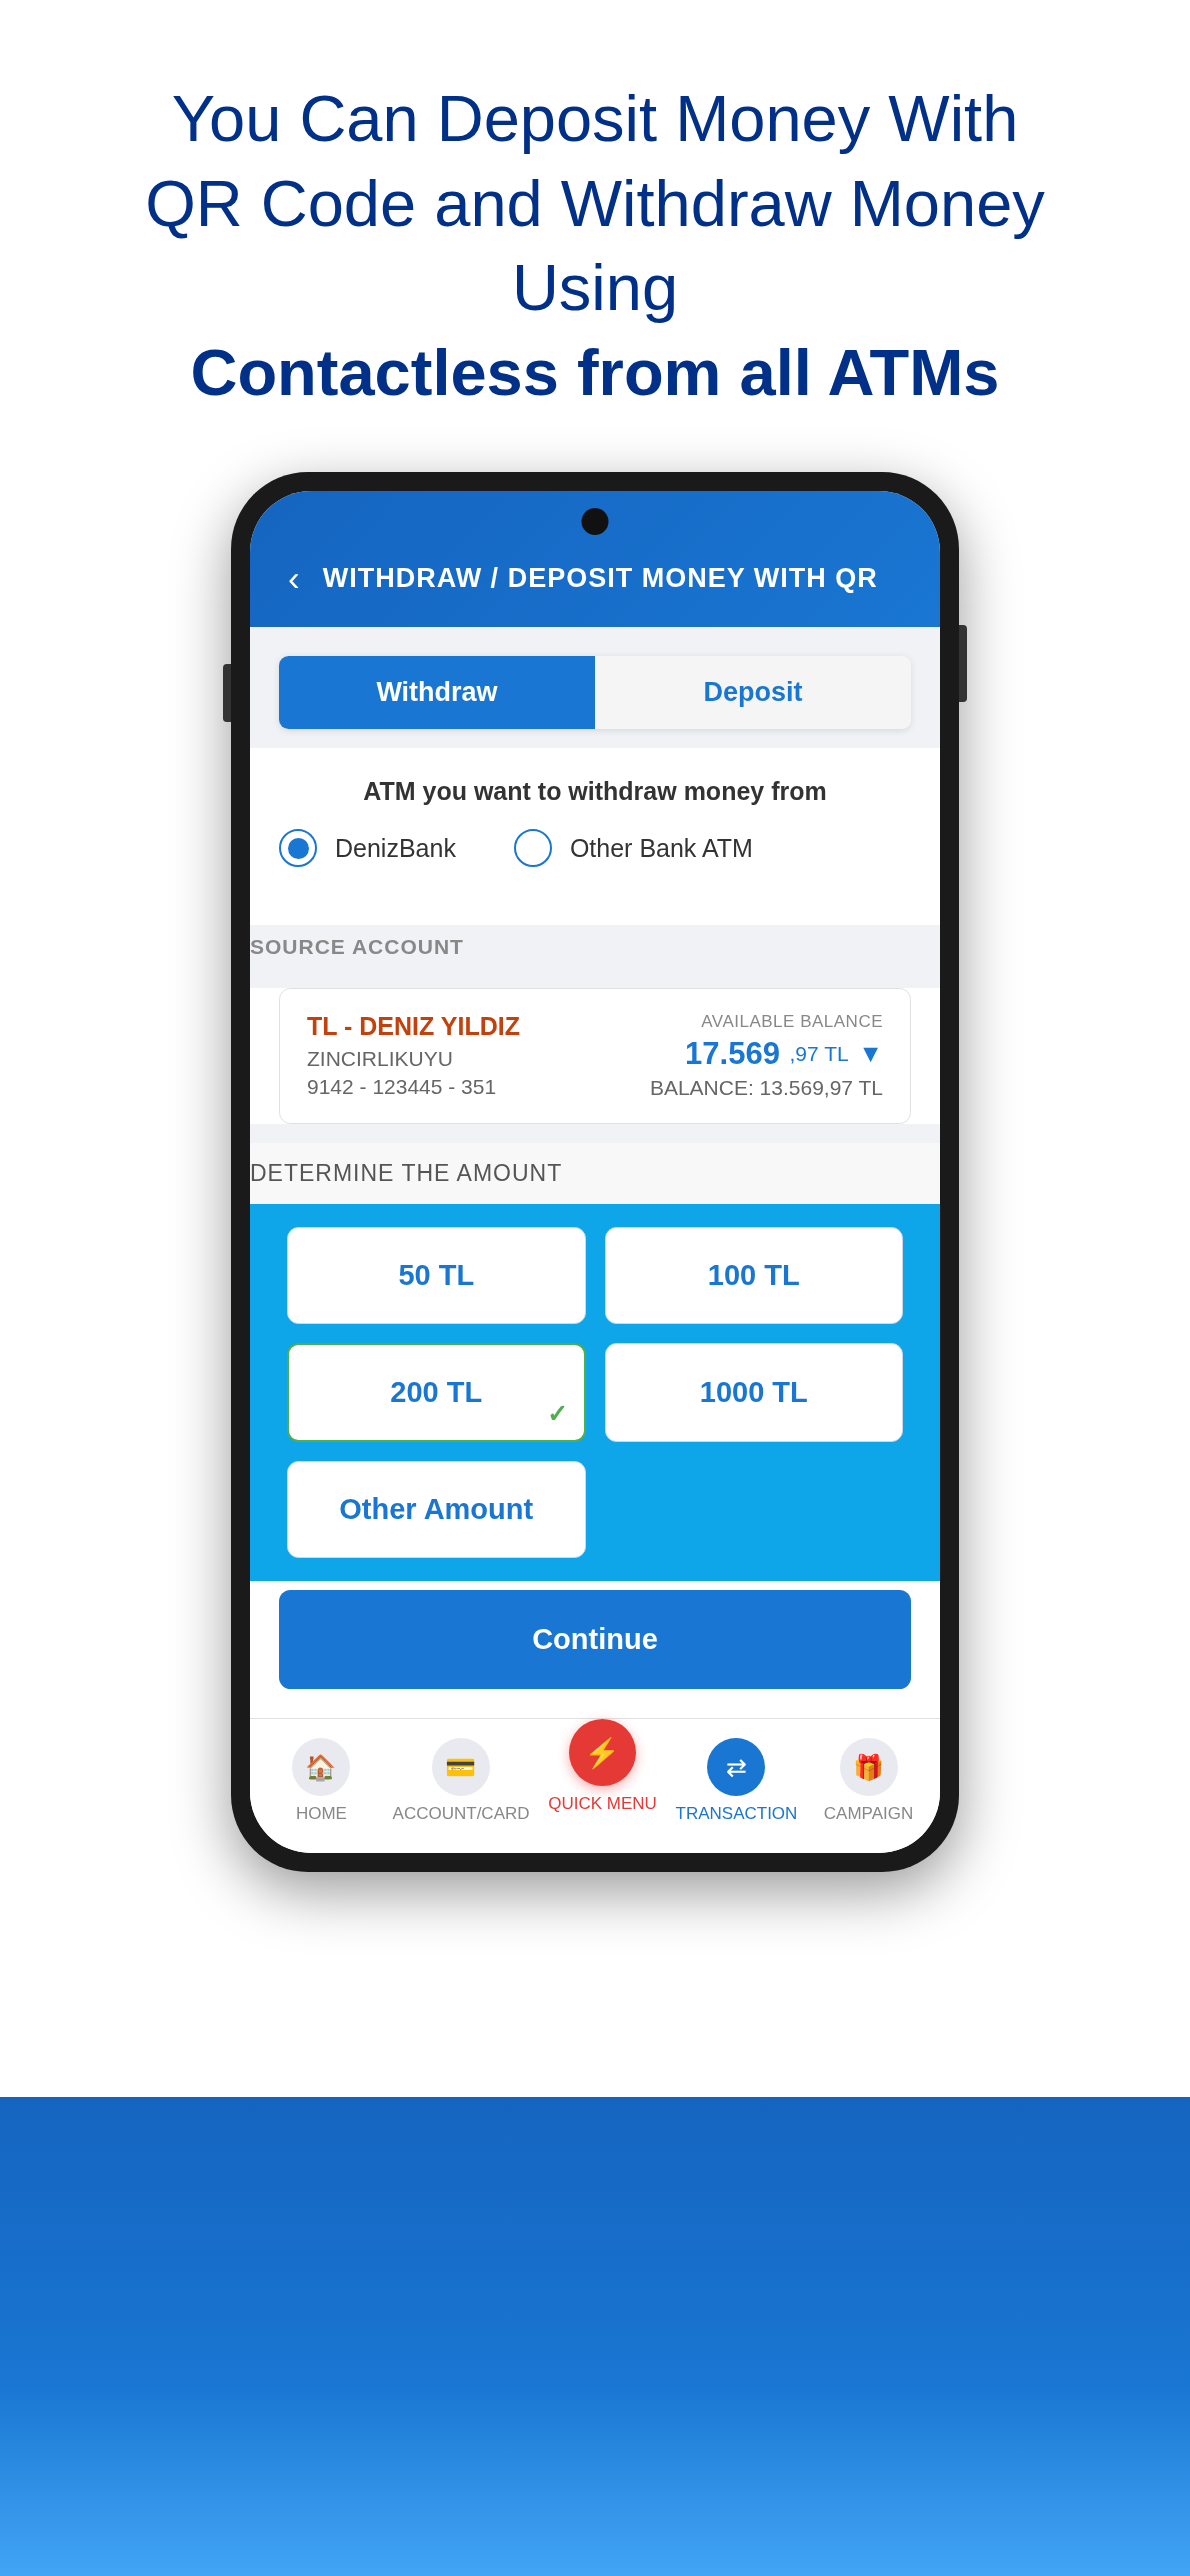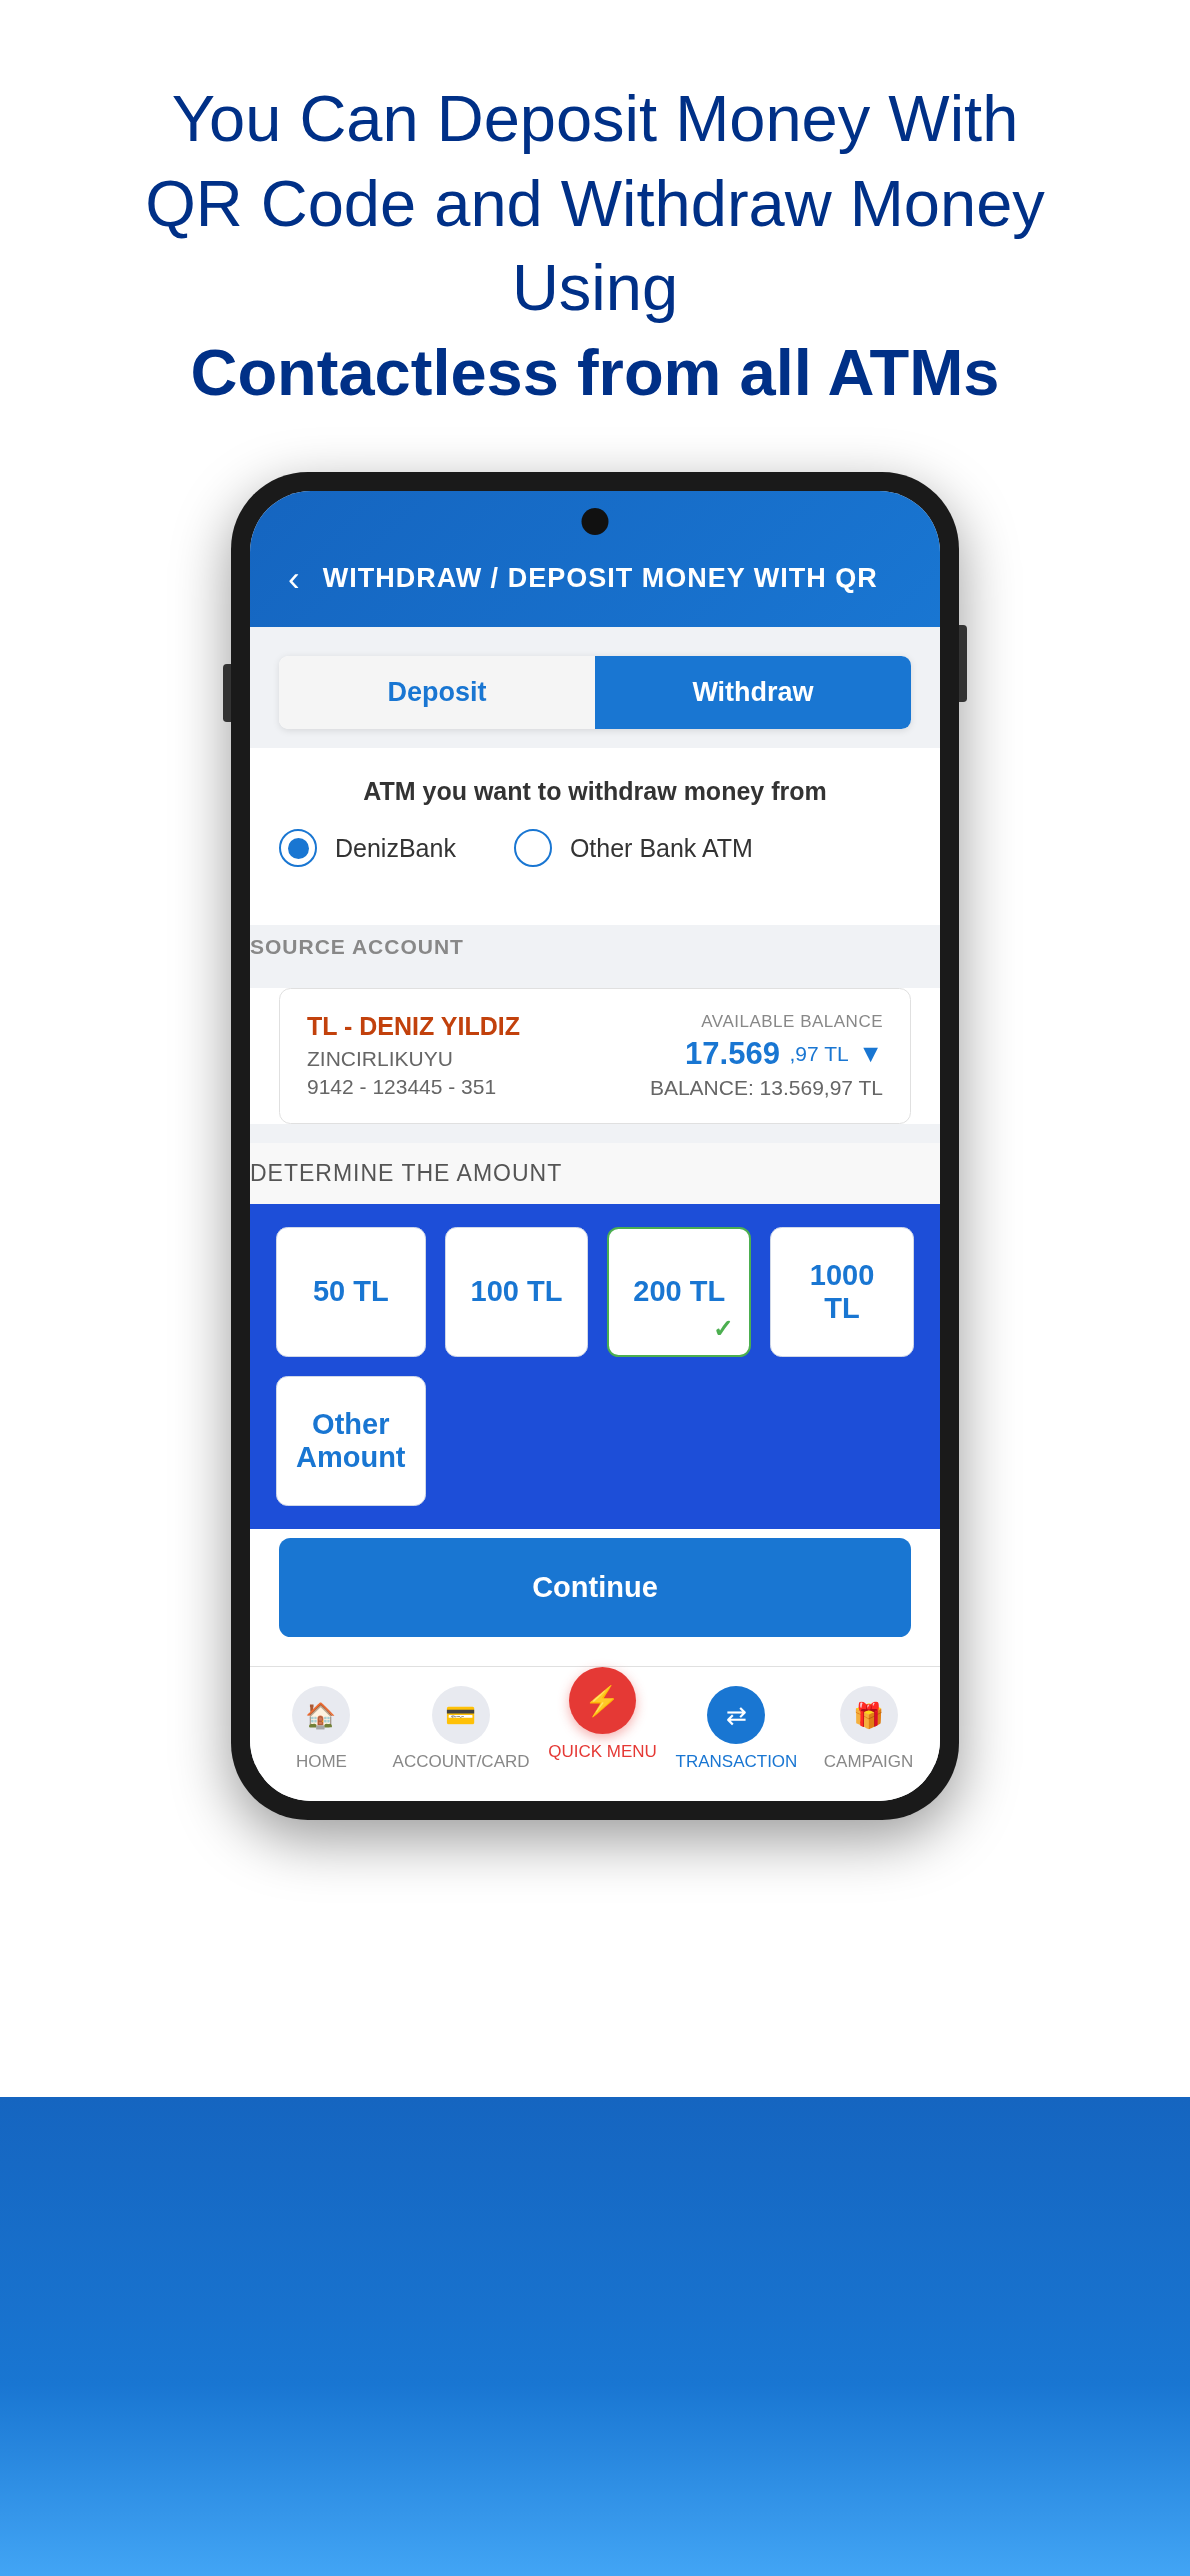--- a/index.html
+++ b/index.html
@@ -274,24 +274,24 @@
       font-size: 23px;
       font-weight: 400;
       color: #555;
       letter-spacing: 1px;
       text-align: left;
     }
 
     
     .amount-grid {
       display: grid;
-      grid-template-columns: 1fr 1fr 1fr 1fr;
+      grid-template-columns: 1fr 1fr;
       gap: 19px;
-      padding: 23px 26px;
-      background: #1d4ed8;
+      padding: 23px 37px;
+      background: #0ea5e9;
     }
 
     .amount-btn {
       border: 1.9px solid #d0d8e8;
       border-radius: 11.5px;
       padding: 31px 19px;
       text-align: center;
       font-size: 29px;
       font-weight: 600;
       color: #1976d2;
@@ -460,22 +460,22 @@
           <div class="camera-notch"></div>
 
           <div class="screen">
 
             <div class="app-header">
               <div class="back-btn">‹</div>
               <div class="app-title">WITHDRAW / DEPOSIT MONEY WITH QR</div>
             </div>
 
             <div class="tab-switcher">
+              <button class="tab-btn active">Withdraw</button>
               <button class="tab-btn inactive">Deposit</button>
-              <button class="tab-btn active">Withdraw</button>
             </div>
 
             <div class="content-area">
 
               <div class="atm-label">ATM you want to withdraw money from</div>
               <div class="radio-group">
                 <div class="radio-option">
                   <div class="radio-circle selected"></div>
                   <span class="radio-label">DenizBank</span>
                 </div>

